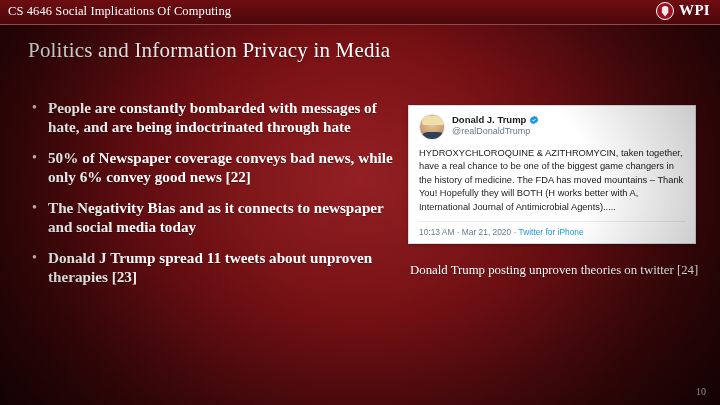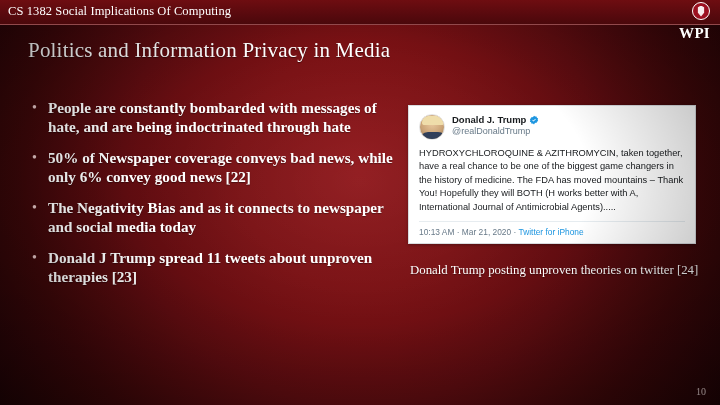--- a/index.html
+++ b/index.html
@@ -44,23 +44,22 @@
     font-size: 12.5px;
     color: #ffffff;
     font-family: "Liberation Serif", serif;
     letter-spacing: 0.1px;
     white-space: nowrap;
   }
   .brand {
     position: absolute;
     right: 10px; top: 2px;
     display: flex;
-    align-items: flex-end;
+    align-items: flex-start;
     gap: 5px;
-    flex-direction: column;
   }
   .brand-seal {
     width: 18px; height: 18px;
     border-radius: 50%;
     background: #9c1020;
     border: 1.3px solid #ffffff;
     position: relative;
     box-sizing: border-box;
   }
   .brand-seal::before {
@@ -225,21 +224,21 @@
     font-size: 10px;
     color: #f1dada;
   }
 </style>
 </head>
 <body>
 
 <div class="slide">
 
   <div class="header">
-    <div class="header-title">CS 1382 Social Implications Of Computing</div>
+    <div class="header-title">CS 4646 Social Implications Of Computing</div>
     <div class="brand">
       <span class="brand-seal"></span>
       <span class="brand-text">WPI</span>
     </div>
   </div>
 
   <div class="slide-title">Politics and Information Privacy in Media</div>
 
   <div class="bullets">
     <div class="bullet">

